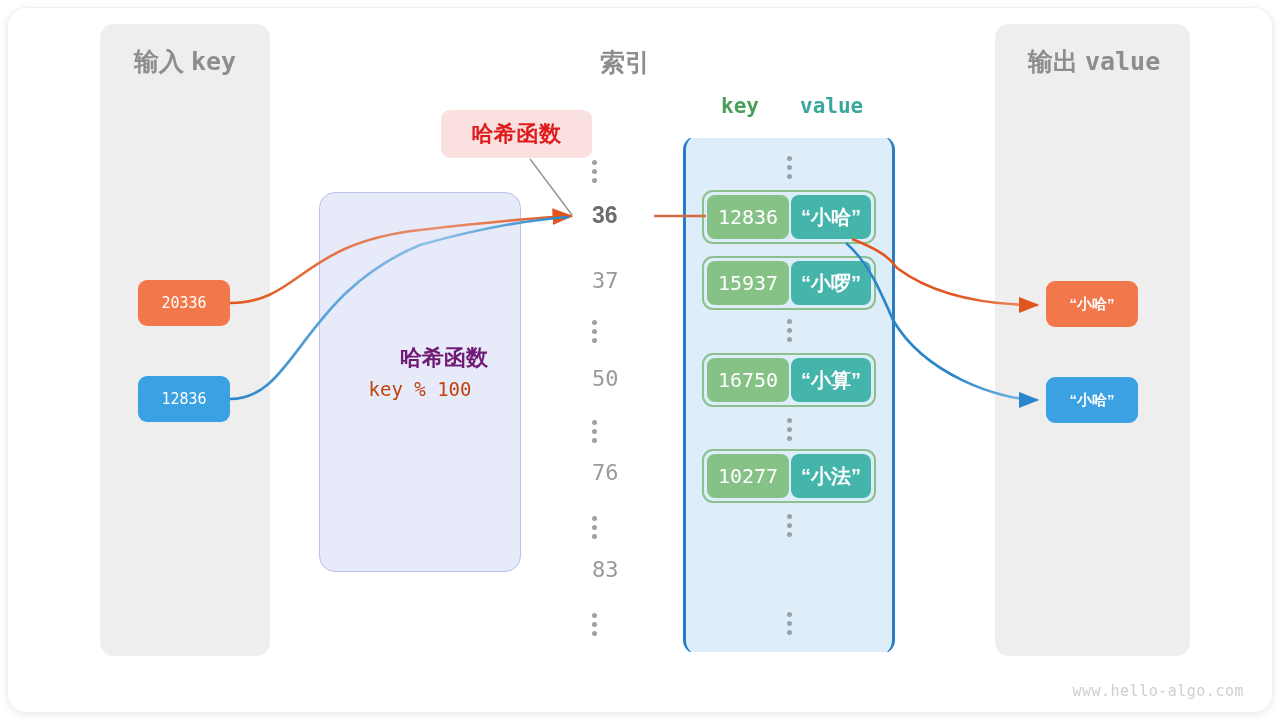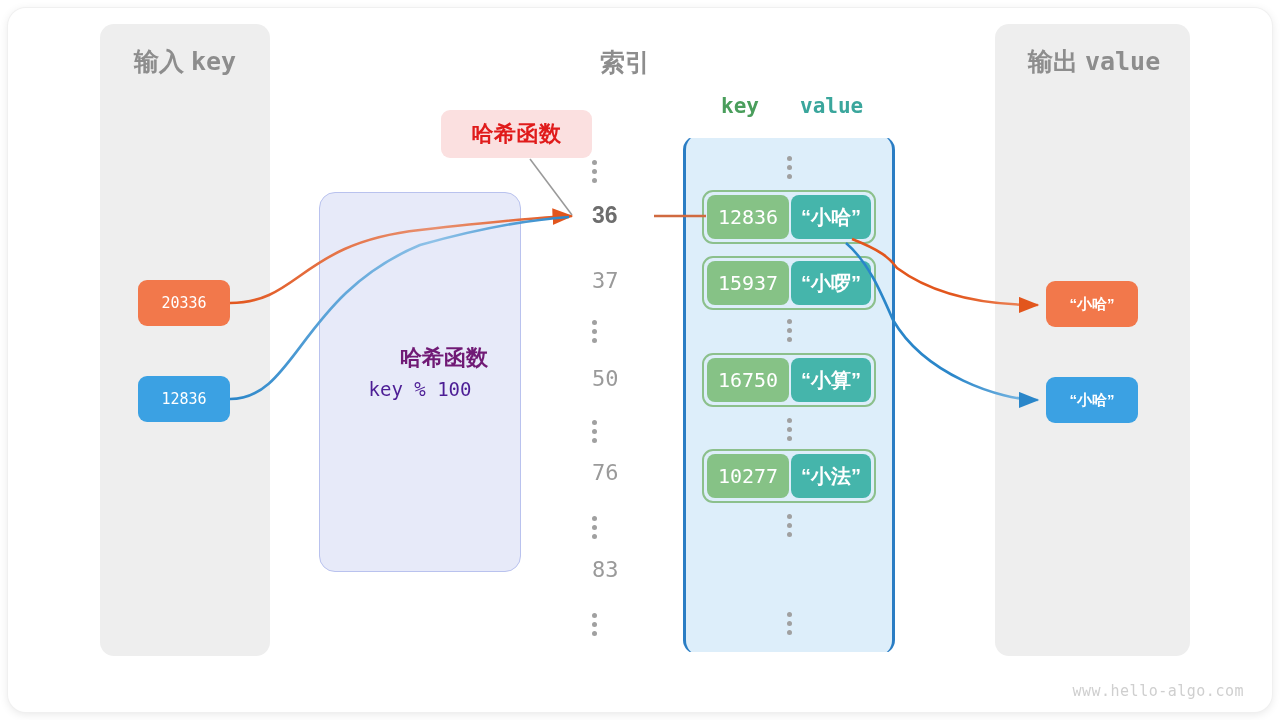--- a/index.html
+++ b/index.html
@@ -90,21 +90,21 @@
     color: #701a75;
     font-size: 22px;
     font-weight: 700;
     margin-left: 24px;
   }
   #hash-formula {
     position: absolute;
     left: 319px; top: 378px;
     width: 202px;
     text-align: center;
-    color: #4c1d95;
+    color: #c2410c;
     font-family: "DejaVu Sans Mono", "Liberation Mono", monospace;
     font-size: 19px;
   }
 
   
   #collision-badge {
     position: absolute;
     left: 441px; top: 110px;
     width: 151px; height: 48px;
     background: #fbe0e0;

